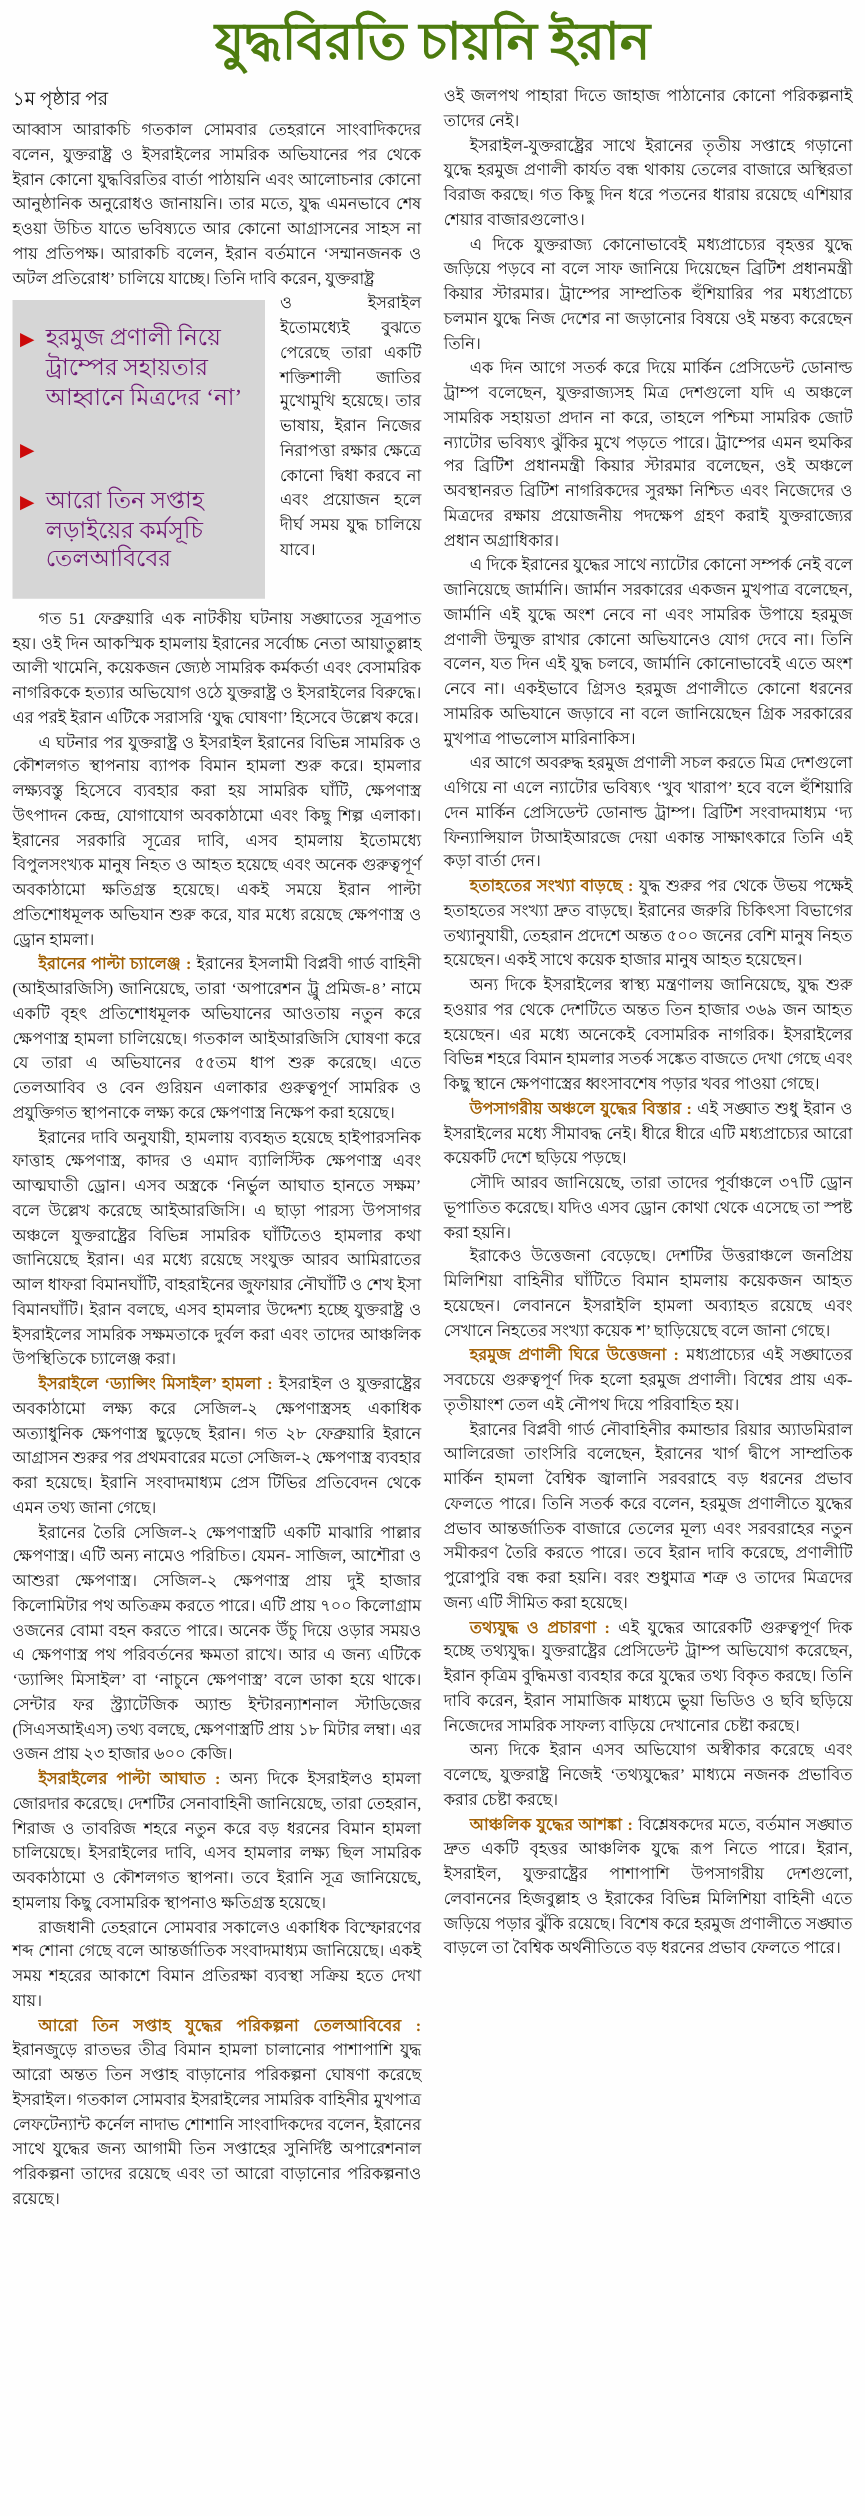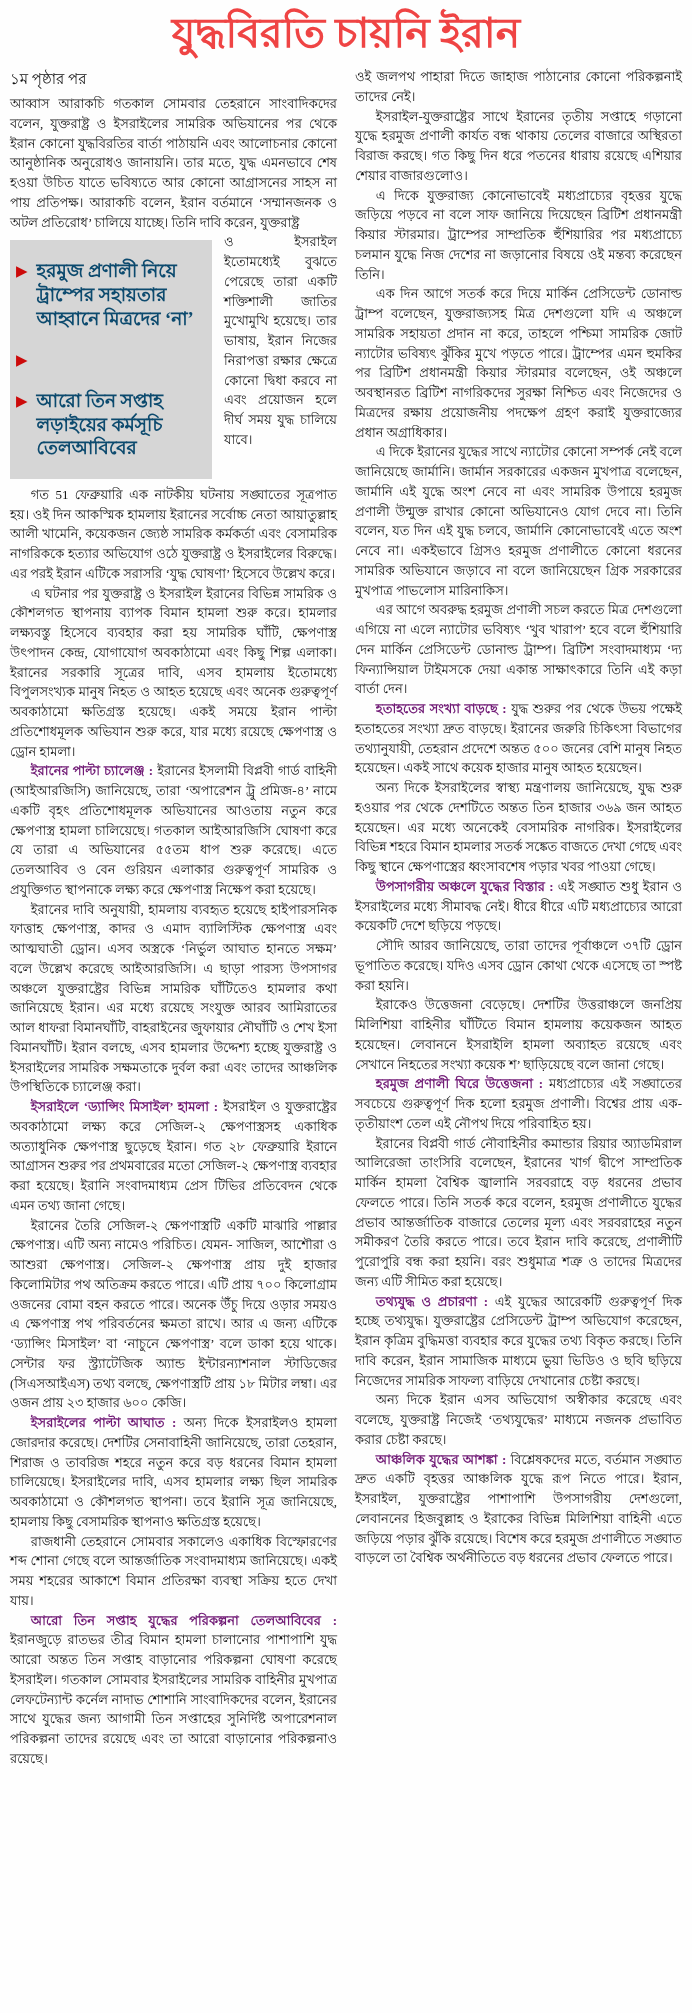--- a/index.html
+++ b/index.html
@@ -13,21 +13,21 @@
     width: 692px;
     min-height: 2013px;
     background: #fefefe;
     padding: 8px 6px 20px 6px;
   }
   .article-title {
     text-align: center;
     font-size: 41px;
     font-weight: bold;
     letter-spacing: 0px;
-    color: #ef4444;
+    color: #4d7c0f;
     margin: 2px 0 10px 0;
     line-height: 1.15;
   }
   .columns {
     display: flex;
     gap: 18px;
     padding: 0 4px;
   }
   .col {
     flex: 1 1 0;
@@ -38,21 +38,21 @@
     font-size: 15px;
     margin-bottom: 2px;
   }
   .body-text {
     font-size: 13px;
     line-height: 1.52;
     text-align: justify;
     color: #151515;
   }
   .body-text.indent { text-indent: 1.6em; }
-  .inline-heading { font-weight: bold; color: #701a75; }
+  .inline-heading { font-weight: bold; color: #a16207; }
   .wrap-section { overflow: visible; }
   .highlight-box {
     float: left;
     width: 202px;
     background: #d6d6d6;
     padding: 20px 10px 16px 6px;
     margin: 8px 12px 6px 0;
   }
   .bullet-item {
     display: flex;
@@ -62,24 +62,24 @@
   .bullet-item:last-child { margin-bottom: 2px; }
   .bullet-triangle {
     color: #cc0a0a;
     font-size: 15px;
     line-height: 1.5;
     margin-right: 9px;
     flex: 0 0 auto;
     font-family: "DejaVu Sans", sans-serif;
   }
   .bullet-text {
-    font-weight: bold;
+    font-weight: normal;
     font-size: 18.5px;
     line-height: 1.28;
-    color: #0c4a6e;
+    color: #701a75;
     text-align: left;
   }
   .clear { clear: both; }
 </style>
 </head>
 <body>
 
 <div class="page">
 
   <h1 class="article-title">যুদ্ধবিরতি চায়নি ইরান</h1>
@@ -122,21 +122,21 @@
         </div>
     </div>
 
     <div class="col">
       <div>
           <p class="body-text">ওই জলপথ পাহারা দিতে জাহাজ পাঠানোর কোনো পরিকল্পনাই তাদের নেই।</p>
           <p class="body-text indent">ইসরাইল-যুক্তরাষ্ট্রের সাথে ইরানের তৃতীয় সপ্তাহে গড়ানো যুদ্ধে হরমুজ প্রণালী কার্যত বন্ধ থাকায় তেলের বাজারে অস্থিরতা বিরাজ করছে। গত কিছু দিন ধরে পতনের ধারায় রয়েছে এশিয়ার শেয়ার বাজারগুলোও।</p>
           <p class="body-text indent">এ দিকে যুক্তরাজ্য কোনোভাবেই মধ্যপ্রাচ্যের বৃহত্তর যুদ্ধে জড়িয়ে পড়বে না বলে সাফ জানিয়ে দিয়েছেন ব্রিটিশ প্রধানমন্ত্রী কিয়ার স্টারমার। ট্রাম্পের সাম্প্রতিক হুঁশিয়ারির পর মধ্যপ্রাচ্যে চলমান যুদ্ধে নিজ দেশের না জড়ানোর বিষয়ে ওই মন্তব্য করেছেন তিনি।</p>
           <p class="body-text indent">এক দিন আগে সতর্ক করে দিয়ে মার্কিন প্রেসিডেন্ট ডোনাল্ড ট্রাম্প বলেছেন, যুক্তরাজ্যসহ মিত্র দেশগুলো যদি এ অঞ্চলে সামরিক সহায়তা প্রদান না করে, তাহলে পশ্চিমা সামরিক জোট ন্যাটোর ভবিষ্যৎ ঝুঁকির মুখে পড়তে পারে। ট্রাম্পের এমন হুমকির পর ব্রিটিশ প্রধানমন্ত্রী কিয়ার স্টারমার বলেছেন, ওই অঞ্চলে অবস্থানরত ব্রিটিশ নাগরিকদের সুরক্ষা নিশ্চিত এবং নিজেদের ও মিত্রদের রক্ষায় প্রয়োজনীয় পদক্ষেপ গ্রহণ করাই যুক্তরাজ্যের প্রধান অগ্রাধিকার।</p>
           <p class="body-text indent">এ দিকে ইরানের যুদ্ধের সাথে ন্যাটোর কোনো সম্পর্ক নেই বলে জানিয়েছে জার্মানি। জার্মান সরকারের একজন মুখপাত্র বলেছেন, জার্মানি এই যুদ্ধে অংশ নেবে না এবং সামরিক উপায়ে হরমুজ প্রণালী উন্মুক্ত রাখার কোনো অভিযানেও যোগ দেবে না। তিনি বলেন, যত দিন এই যুদ্ধ চলবে, জার্মানি কোনোভাবেই এতে অংশ নেবে না। একইভাবে গ্রিসও হরমুজ প্রণালীতে কোনো ধরনের সামরিক অভিযানে জড়াবে না বলে জানিয়েছেন গ্রিক সরকারের মুখপাত্র পাভলোস মারিনাকিস।</p>
-          <p class="body-text indent">এর আগে অবরুদ্ধ হরমুজ প্রণালী সচল করতে মিত্র দেশগুলো এগিয়ে না এলে ন্যাটোর ভবিষ্যৎ ‘খুব খারাপ’ হবে বলে হুঁশিয়ারি দেন মার্কিন প্রেসিডেন্ট ডোনাল্ড ট্রাম্প। ব্রিটিশ সংবাদমাধ্যম ‘দ্য ফিন্যান্সিয়াল টাইমসকে দেয়া একান্ত সাক্ষাৎকারে তিনি এই কড়া বার্তা দেন।</p>
+          <p class="body-text indent">এর আগে অবরুদ্ধ হরমুজ প্রণালী সচল করতে মিত্র দেশগুলো এগিয়ে না এলে ন্যাটোর ভবিষ্যৎ ‘খুব খারাপ’ হবে বলে হুঁশিয়ারি দেন মার্কিন প্রেসিডেন্ট ডোনাল্ড ট্রাম্প। ব্রিটিশ সংবাদমাধ্যম ‘দ্য ফিন্যান্সিয়াল টাআইআরজে দেয়া একান্ত সাক্ষাৎকারে তিনি এই কড়া বার্তা দেন।</p>
           <p class="body-text indent"><b class="inline-heading">হতাহতের সংখ্যা বাড়ছে : </b>যুদ্ধ শুরুর পর থেকে উভয় পক্ষেই হতাহতের সংখ্যা দ্রুত বাড়ছে। ইরানের জরুরি চিকিৎসা বিভাগের তথ্যানুযায়ী, তেহরান প্রদেশে অন্তত ৫০০ জনের বেশি মানুষ নিহত হয়েছেন। একই সাথে কয়েক হাজার মানুষ আহত হয়েছেন।</p>
           <p class="body-text indent">অন্য দিকে ইসরাইলের স্বাস্থ্য মন্ত্রণালয় জানিয়েছে, যুদ্ধ শুরু হওয়ার পর থেকে দেশটিতে অন্তত তিন হাজার ৩৬৯ জন আহত হয়েছেন। এর মধ্যে অনেকেই বেসামরিক নাগরিক। ইসরাইলের বিভিন্ন শহরে বিমান হামলার সতর্ক সঙ্কেত বাজতে দেখা গেছে এবং কিছু স্থানে ক্ষেপণাস্ত্রের ধ্বংসাবশেষ পড়ার খবর পাওয়া গেছে।</p>
           <p class="body-text indent"><b class="inline-heading">উপসাগরীয় অঞ্চলে যুদ্ধের বিস্তার : </b>এই সঙ্ঘাত শুধু ইরান ও ইসরাইলের মধ্যে সীমাবদ্ধ নেই। ধীরে ধীরে এটি মধ্যপ্রাচ্যের আরো কয়েকটি দেশে ছড়িয়ে পড়ছে।</p>
           <p class="body-text indent">সৌদি আরব জানিয়েছে, তারা তাদের পূর্বাঞ্চলে ৩৭টি ড্রোন ভূপাতিত করেছে। যদিও এসব ড্রোন কোথা থেকে এসেছে তা স্পষ্ট করা হয়নি।</p>
           <p class="body-text indent">ইরাকেও উত্তেজনা বেড়েছে। দেশটির উত্তরাঞ্চলে জনপ্রিয় মিলিশিয়া বাহিনীর ঘাঁটিতে বিমান হামলায় কয়েকজন আহত হয়েছেন। লেবাননে ইসরাইলি হামলা অব্যাহত রয়েছে এবং সেখানে নিহতের সংখ্যা কয়েক শ’ ছাড়িয়েছে বলে জানা গেছে।</p>
           <p class="body-text indent"><b class="inline-heading">হরমুজ প্রণালী ঘিরে উত্তেজনা : </b>মধ্যপ্রাচ্যের এই সঙ্ঘাতের সবচেয়ে গুরুত্বপূর্ণ দিক হলো হরমুজ প্রণালী। বিশ্বের প্রায় এক-তৃতীয়াংশ তেল এই নৌপথ দিয়ে পরিবাহিত হয়।</p>
           <p class="body-text indent">ইরানের বিপ্লবী গার্ড নৌবাহিনীর কমান্ডার রিয়ার অ্যাডমিরাল আলিরেজা তাংসিরি বলেছেন, ইরানের খার্গ দ্বীপে সাম্প্রতিক মার্কিন হামলা বৈশ্বিক জ্বালানি সরবরাহে বড় ধরনের প্রভাব ফেলতে পারে। তিনি সতর্ক করে বলেন, হরমুজ প্রণালীতে যুদ্ধের প্রভাব আন্তর্জাতিক বাজারে তেলের মূল্য এবং সরবরাহের নতুন সমীকরণ তৈরি করতে পারে। তবে ইরান দাবি করেছে, প্রণালীটি পুরোপুরি বন্ধ করা হয়নি। বরং শুধুমাত্র শত্রু ও তাদের মিত্রদের জন্য এটি সীমিত করা হয়েছে।</p>
           <p class="body-text indent"><b class="inline-heading">তথ্যযুদ্ধ ও প্রচারণা : </b>এই যুদ্ধের আরেকটি গুরুত্বপূর্ণ দিক হচ্ছে তথ্যযুদ্ধ। যুক্তরাষ্ট্রের প্রেসিডেন্ট ট্রাম্প অভিযোগ করেছেন, ইরান কৃত্রিম বুদ্ধিমত্তা ব্যবহার করে যুদ্ধের তথ্য বিকৃত করছে। তিনি দাবি করেন, ইরান সামাজিক মাধ্যমে ভুয়া ভিডিও ও ছবি ছড়িয়ে নিজেদের সামরিক সাফল্য বাড়িয়ে দেখানোর চেষ্টা করছে।</p>
           <p class="body-text indent">অন্য দিকে ইরান এসব অভিযোগ অস্বীকার করেছে এবং বলেছে, যুক্তরাষ্ট্র নিজেই ‘তথ্যযুদ্ধের’ মাধ্যমে নজনক প্রভাবিত করার চেষ্টা করছে।</p>
           <p class="body-text indent"><b class="inline-heading">আঞ্চলিক যুদ্ধের আশঙ্কা : </b>বিশ্লেষকদের মতে, বর্তমান সঙ্ঘাত দ্রুত একটি বৃহত্তর আঞ্চলিক যুদ্ধে রূপ নিতে পারে। ইরান, ইসরাইল, যুক্তরাষ্ট্রের পাশাপাশি উপসাগরীয় দেশগুলো, লেবাননের হিজবুল্লাহ ও ইরাকের বিভিন্ন মিলিশিয়া বাহিনী এতে জড়িয়ে পড়ার ঝুঁকি রয়েছে। বিশেষ করে হরমুজ প্রণালীতে সঙ্ঘাত বাড়লে তা বৈশ্বিক অর্থনীতিতে বড় ধরনের প্রভাব ফেলতে পারে।</p>

